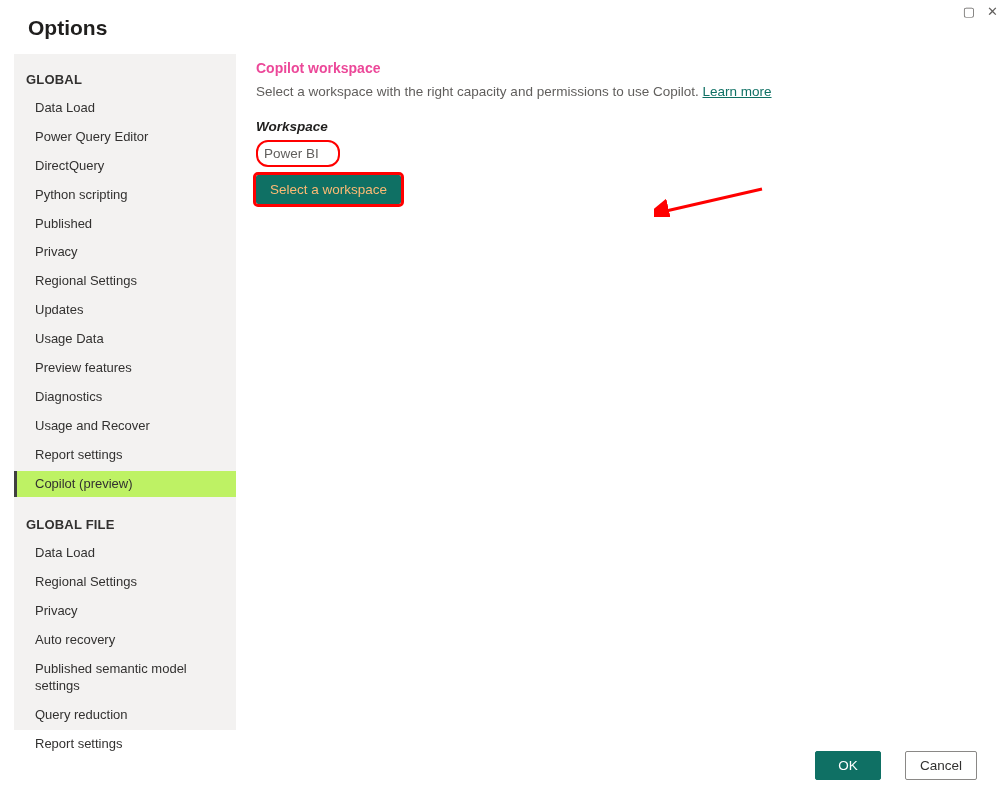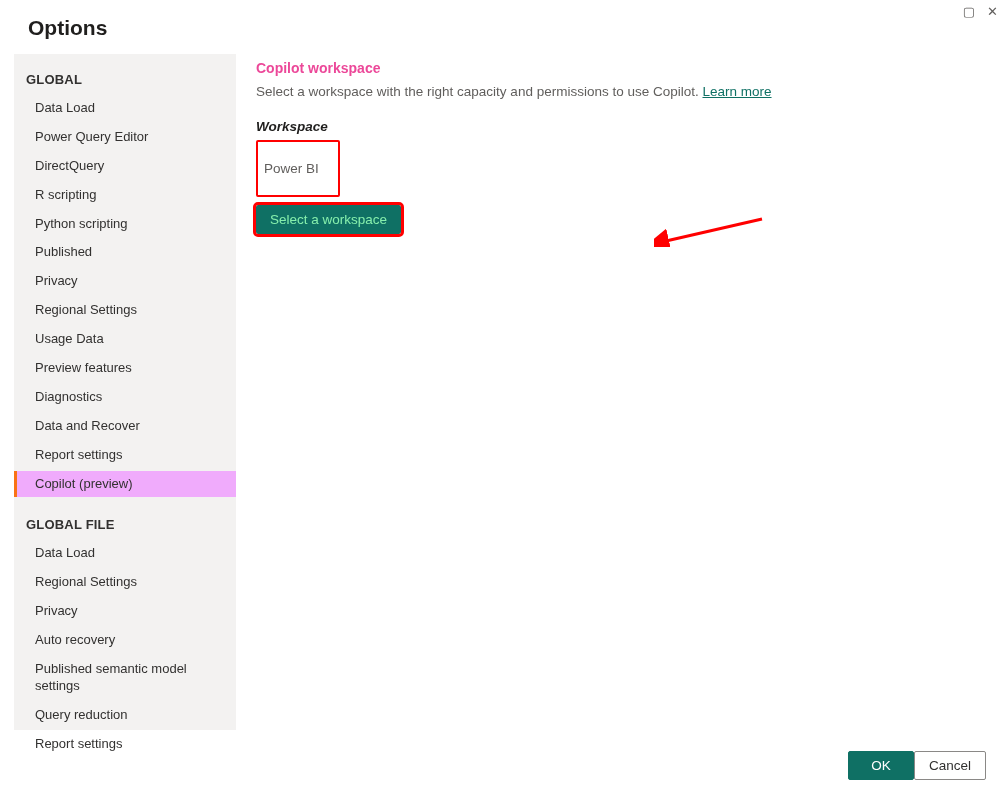--- a/index.html
+++ b/index.html
@@ -39,22 +39,22 @@
     .nav-item {
       font-size: 13px;
       color: #323130;
       padding: 5px 20px 5px 18px;
       cursor: pointer;
       border-left: 3px solid transparent;
       line-height: 1.3;
       margin-bottom: 2px;
     }
     .nav-item.selected {
-      background: #f0abfc;
-      border-left: 3px solid #f97316;
+      background: #bef264;
+      border-left: 3px solid #404040;
     }
     .section-header.second {
       margin-top: 14px;
     }
     .main {
       flex: 1;
       padding-top: 6px;
     }
     .main-heading {
       font-size: 14px;
@@ -76,55 +76,55 @@
     }
     .field-label {
       font-size: 13.5px;
       font-weight: 600;
       color: #201f1e;
       margin-bottom: 6px;
       font-style: italic;
     }
     .workspace-field {
       width: 84px;
-      padding: 19px 6px;
+      padding: 4px 6px;
       font-size: 13.5px;
       color: #605e5c;
       border: 2px solid #ff0000;
-      border-radius: 2px;
+      border-radius: 12px;
       background: #fff;
       display: inline-block;
       margin-bottom: 8px;
     }
     .select-btn-wrap { position: relative; display: inline-block; }
     .select-btn {
       background: #0f7064;
-      color: #86efac;
+      color: #fdba74;
       border: none;
       padding: 7px 14px;
       font-size: 13.5px;
       font-weight: 400;
       cursor: pointer;
       border-radius: 2px;
       outline: 3px solid #ff0000;
       outline-offset: 0px;
       text-align: center;
     }
     .arrow-annotation {
       position: absolute;
       left: 398px;
       top: 12px;
       pointer-events: none;
     }
     .footer {
       position: absolute;
-      right: 14px;
+      right: 23px;
       bottom: 14px;
       display: flex;
-      gap: 0;
+      gap: 24px;
     }
     .btn {
       min-width: 66px;
       padding: 6px 14px;
       font-size: 13.5px;
       border-radius: 2px;
       cursor: pointer;
       text-align: center;
     }
     .btn-primary {
@@ -159,29 +159,29 @@
 </div>
 
 <div class="title">Options</div>
 
 <div class="layout">
   <div class="sidebar">
     <div class="section-header">GLOBAL</div>
     <div class="nav-item">Data Load</div>
     <div class="nav-item">Power Query Editor</div>
     <div class="nav-item">DirectQuery</div>
-    <div class="nav-item">R scripting</div>
     <div class="nav-item">Python scripting</div>
     <div class="nav-item">Published</div>
     <div class="nav-item">Privacy</div>
     <div class="nav-item">Regional Settings</div>
+    <div class="nav-item">Updates</div>
     <div class="nav-item">Usage Data</div>
     <div class="nav-item">Preview features</div>
     <div class="nav-item">Diagnostics</div>
-    <div class="nav-item">Data and Recover</div>
+    <div class="nav-item">Usage and Recover</div>
     <div class="nav-item">Report settings</div>
     <div class="nav-item selected">Copilot (preview)</div>
 
     <div class="section-header second">GLOBAL FILE</div>
     <div class="nav-item">Data Load</div>
     <div class="nav-item">Regional Settings</div>
     <div class="nav-item">Privacy</div>
     <div class="nav-item">Auto recovery</div>
     <div class="nav-item">Published semantic model settings</div>
     <div class="nav-item">Query reduction</div>

